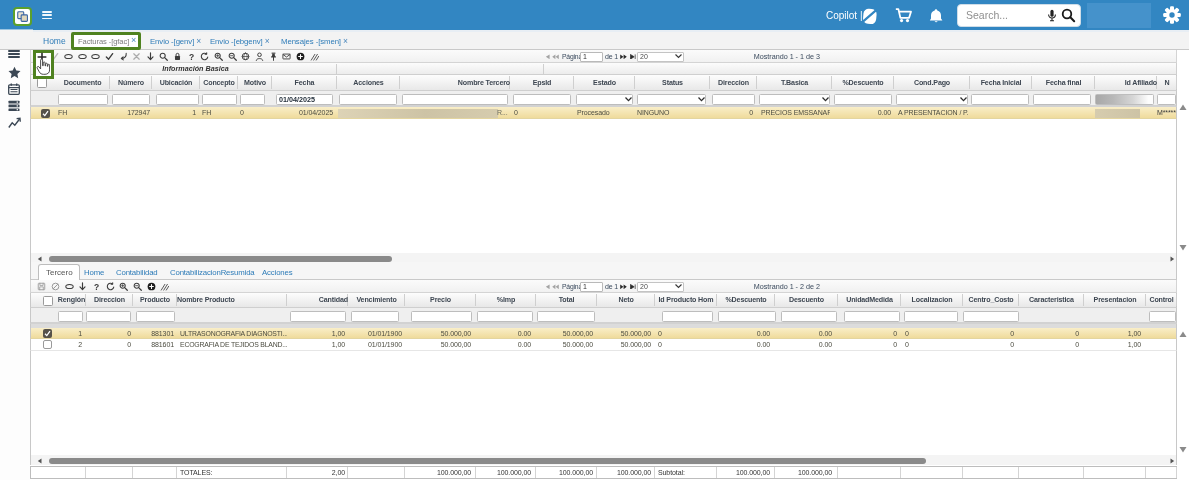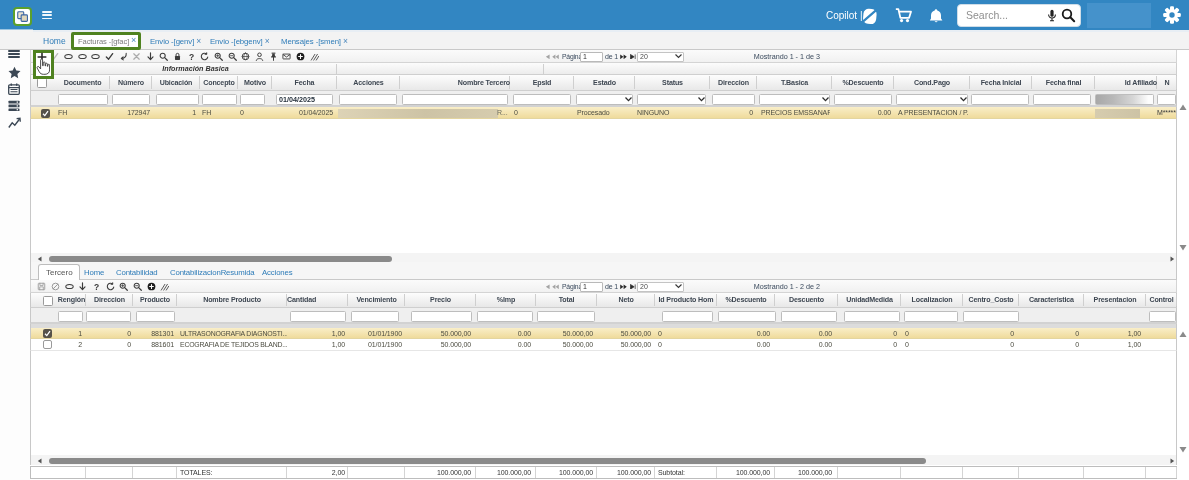--- a/index.html
+++ b/index.html
@@ -368,23 +368,23 @@
 <div style="position:absolute;left:728px;top:282.0px;width:92px;height:9px;color:#39495c;font-size:7.2px;line-height:9px;text-align:right">Mostrando 1 - 2 de 2</div>
 <div style="position:absolute;left:30px;top:293px;width:1147px;height:15px;background:linear-gradient(#fdfdfd,#e8e8e8);border-left:1px solid #c8c8c8;border-right:1px solid #c8c8c8;border-bottom:1px solid #cfcfcf"></div>
 <div style="position:absolute;left:42.5px;top:295.5px;width:10px;height:10px;background:#fff;border:1px solid #9a9a9a;border-radius:1.5px"></div>
 <div style="position:absolute;left:57.0px;top:294px;width:29.0px;height:12px;border-right:1px solid #cfcfcf"></div>
 <div style="position:absolute;left:57.0px;top:296.0px;width:29.0px;height:9px;color:#3e4752;font-size:7.1px;letter-spacing:-0.15px;font-weight:bold;line-height:9px;text-align:center;overflow:hidden;white-space:nowrap">Renglón</div>
 <div style="position:absolute;left:86.0px;top:294px;width:47.0px;height:12px;border-right:1px solid #cfcfcf"></div>
 <div style="position:absolute;left:86.0px;top:296.0px;width:47.0px;height:9px;color:#3e4752;font-size:7.1px;letter-spacing:-0.15px;font-weight:bold;line-height:9px;text-align:center;overflow:hidden;white-space:nowrap">Direccion</div>
 <div style="position:absolute;left:133.0px;top:294px;width:44.0px;height:12px;border-right:1px solid #cfcfcf"></div>
 <div style="position:absolute;left:133.0px;top:296.0px;width:44.0px;height:9px;color:#3e4752;font-size:7.1px;letter-spacing:-0.15px;font-weight:bold;line-height:9px;text-align:center;overflow:hidden;white-space:nowrap">Producto</div>
 <div style="position:absolute;left:177.0px;top:294px;width:110.0px;height:12px;border-right:1px solid #cfcfcf"></div>
-<div style="position:absolute;left:177.0px;top:296.0px;width:110.0px;height:9px;color:#3e4752;font-size:7.1px;letter-spacing:-0.15px;font-weight:bold;line-height:9px;text-align:center;overflow:hidden;white-space:nowrap">Nombre Producto</div>
+<div style="position:absolute;left:177.0px;top:296.0px;width:110.0px;height:9px;color:#3e4752;font-size:7.1px;letter-spacing:-0.15px;font-weight:bold;line-height:9px;text-align:left;overflow:hidden;white-space:nowrap">Nombre Producto</div>
 <div style="position:absolute;left:287.0px;top:294px;width:61.0px;height:12px;border-right:1px solid #cfcfcf"></div>
-<div style="position:absolute;left:287.0px;top:296.0px;width:61.0px;height:9px;color:#3e4752;font-size:7.1px;letter-spacing:-0.15px;font-weight:bold;line-height:9px;text-align:left;overflow:hidden;white-space:nowrap">Cantidad</div>
+<div style="position:absolute;left:287.0px;top:296.0px;width:61.0px;height:9px;color:#3e4752;font-size:7.1px;letter-spacing:-0.15px;font-weight:bold;line-height:9px;text-align:right;overflow:hidden;white-space:nowrap">Cantidad</div>
 <div style="position:absolute;left:348.0px;top:294px;width:57.0px;height:12px;border-right:1px solid #cfcfcf"></div>
 <div style="position:absolute;left:348.0px;top:296.0px;width:57.0px;height:9px;color:#3e4752;font-size:7.1px;letter-spacing:-0.15px;font-weight:bold;line-height:9px;text-align:center;overflow:hidden;white-space:nowrap">Vencimiento</div>
 <div style="position:absolute;left:405.0px;top:294px;width:71.0px;height:12px;border-right:1px solid #cfcfcf"></div>
 <div style="position:absolute;left:405.0px;top:296.0px;width:71.0px;height:9px;color:#3e4752;font-size:7.1px;letter-spacing:-0.15px;font-weight:bold;line-height:9px;text-align:center;overflow:hidden;white-space:nowrap">Precio</div>
 <div style="position:absolute;left:476.0px;top:294px;width:60.0px;height:12px;border-right:1px solid #cfcfcf"></div>
 <div style="position:absolute;left:476.0px;top:296.0px;width:60.0px;height:9px;color:#3e4752;font-size:7.1px;letter-spacing:-0.15px;font-weight:bold;line-height:9px;text-align:center;overflow:hidden;white-space:nowrap">%Imp</div>
 <div style="position:absolute;left:536.0px;top:294px;width:61.0px;height:12px;border-right:1px solid #cfcfcf"></div>
 <div style="position:absolute;left:536.0px;top:296.0px;width:61.0px;height:9px;color:#3e4752;font-size:7.1px;letter-spacing:-0.15px;font-weight:bold;line-height:9px;text-align:center;overflow:hidden;white-space:nowrap">Total</div>
 <div style="position:absolute;left:597.0px;top:294px;width:58.0px;height:12px;border-right:1px solid #cfcfcf"></div>
 <div style="position:absolute;left:597.0px;top:296.0px;width:58.0px;height:9px;color:#3e4752;font-size:7.1px;letter-spacing:-0.15px;font-weight:bold;line-height:9px;text-align:center;overflow:hidden;white-space:nowrap">Neto</div>

